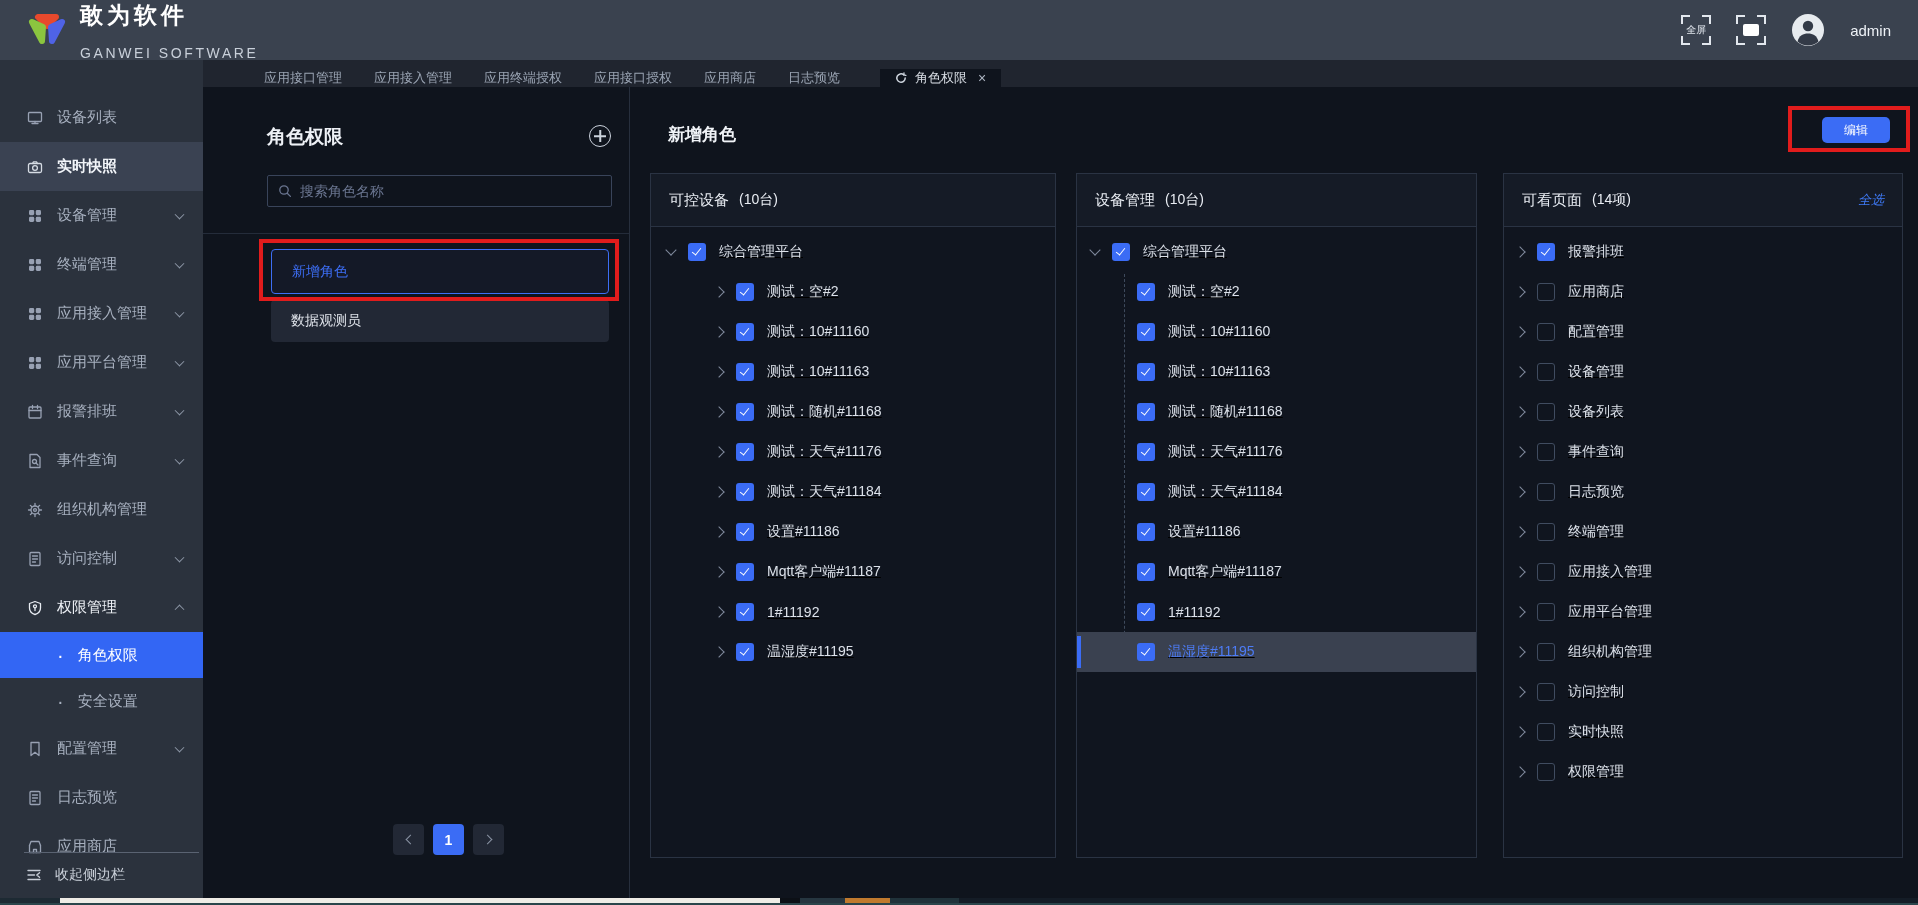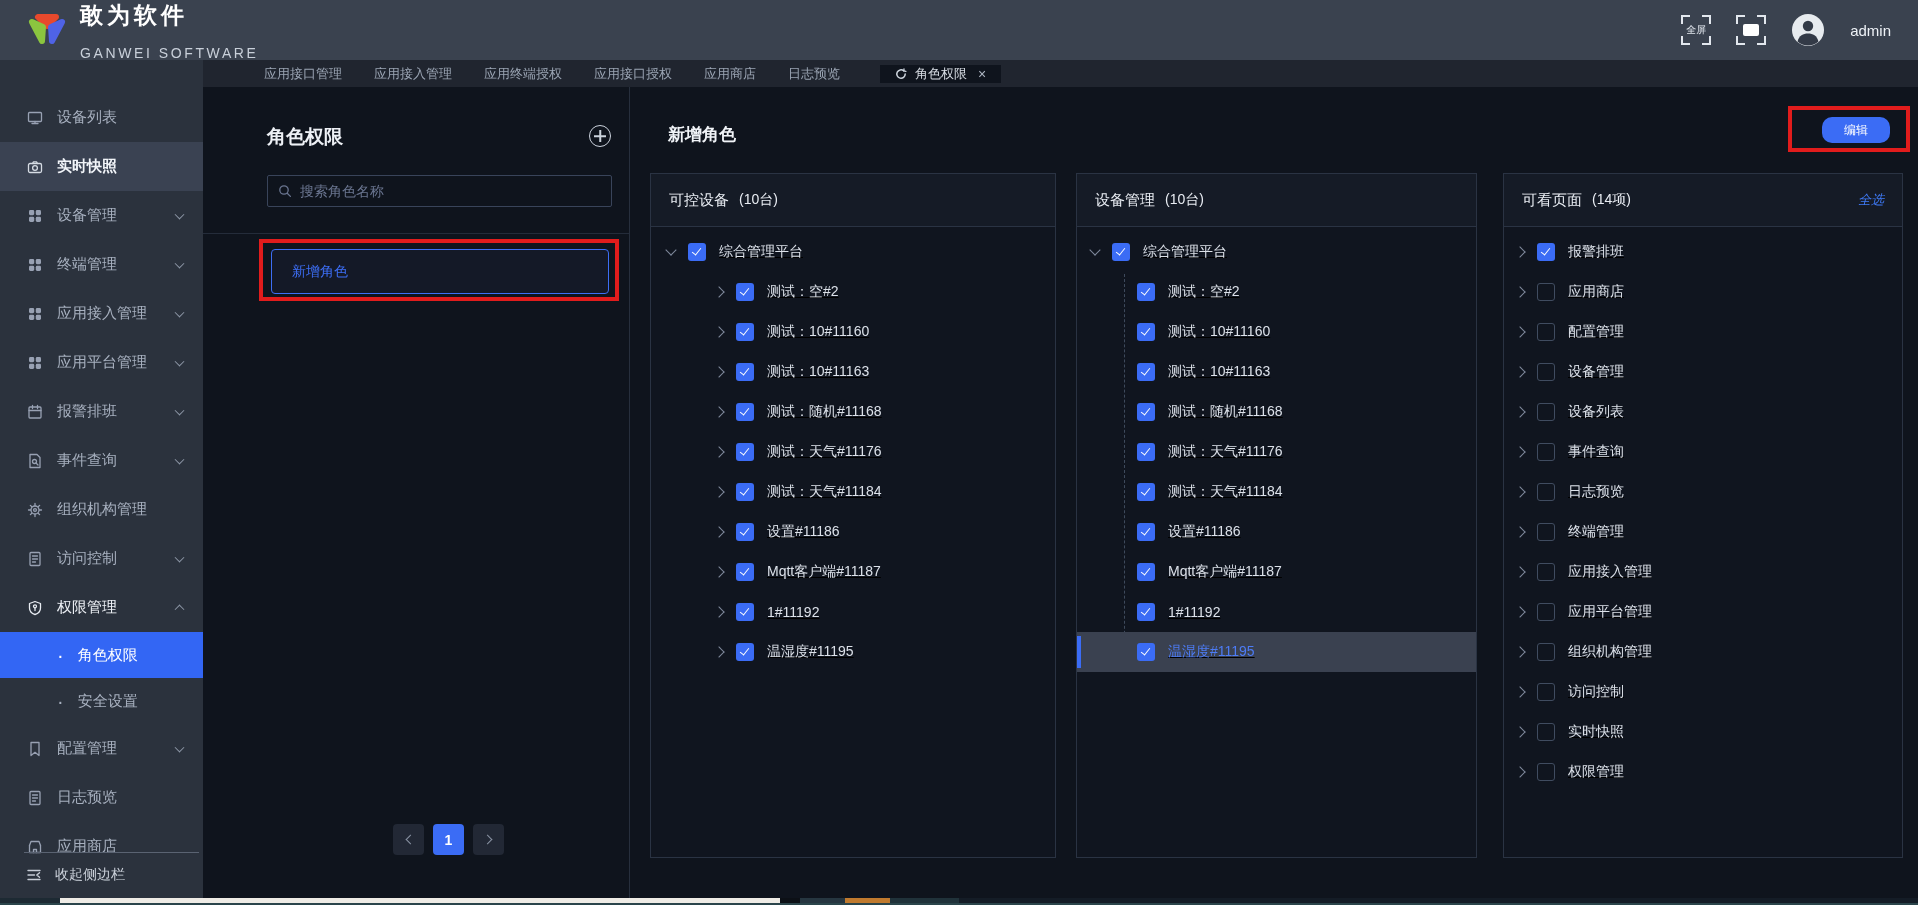--- a/index.html
+++ b/index.html
@@ -16,21 +16,21 @@
   .fsicon { position:relative; width:30px; height:30px; display:flex; align-items:center; justify-content:center; color:#e2e7ee; font-size:10px; }
   .fsicon b { position:absolute; width:9px; height:9px; border:2px solid #e2e7ee; }
   .cTL { top:0; left:0; border-right:none!important; border-bottom:none!important; }
   .cTR { top:0; right:0; border-left:none!important; border-bottom:none!important; }
   .cBL { bottom:0; left:0; border-right:none!important; border-top:none!important; }
   .cBR { bottom:0; right:0; border-left:none!important; border-top:none!important; }
   .shot-center { width:16px; height:12px; background:#ffffff; border-radius:2px; }
   .username { color:#eef2f7; font-size:15px; }
 
   
-  .tabbar { position:absolute; left:203px; top:60px; right:0; height:27px; background:#20252f; display:flex; align-items:center; padding-left:45px; }
+  .tabbar { position:absolute; left:203px; top:60px; right:0; height:27px; background:#20252f; display:flex; align-items:flex-end; padding-left:45px; }
   .tab { font-size:13px; color:#9aa4b3; display:flex; align-items:center; padding:0 16px; white-space:nowrap; }
   .tab.active { background:#0f141d; color:#d8dde4; gap:8px; padding:0 15px; margin-left:24px; }
   .tab .x { font-size:14px; color:#aeb6c3; margin-left:3px; }
 
   
   .sidebar { position:absolute; left:0; top:60px; width:203px; bottom:7px; background:#2b323d; padding-top:33px; }
   .sd-item { height:49px; display:flex; align-items:center; padding-left:27px; position:relative; color:#a7b0bf; font-size:15px; }
   .sd-item .sicon { width:16px; height:16px; margin-right:14px; flex:none; }
   .sd-item .sicon svg { width:16px; height:16px; display:block; }
   .sd-item.on { background:#3a4252; color:#f2f5f9; font-weight:bold; }
@@ -67,21 +67,21 @@
   #anno-edit { left:1585px; top:19px; width:122px; height:46px; }
   .rp-pagination { position:absolute; left:190px; top:737px; display:flex; gap:9px; }
   .pg-btn { width:31px; height:31px; border-radius:4px; background:#222835; display:flex; align-items:center; justify-content:center; }
   .pg-btn.cur { background:#3b6cf5; color:#ffffff; font-size:14px; font-weight:bold; }
   .pg-chev { width:7px; height:7px; border-right:1.5px solid #8a93a4; border-bottom:1.5px solid #8a93a4; }
   .pg-chev.left { transform:rotate(135deg); margin-left:3px; }
   .pg-chev.right { transform:rotate(-45deg); margin-right:3px; }
 
   
   .main-title { position:absolute; left:465px; top:36px; font-size:17px; font-weight:bold; color:#f1f4f8; }
-  .edit-btn { position:absolute; left:1619px; top:30px; width:68px; height:26px; background:#3b6cf5; border-radius:10px; color:#ffffff; font-size:12px; display:flex; align-items:center; justify-content:center; }
+  .edit-btn { position:absolute; left:1619px; top:30px; width:68px; height:26px; background:#3b6cf5; border-radius:5px; color:#ffffff; font-size:12px; display:flex; align-items:center; justify-content:center; }
 
   
   .panel { position:absolute; top:86px; height:685px; background:#10151f; border:1px solid #2a3343; }
   #panel1 { left:447px; width:406px; }
   #panel2 { left:873px; width:401px; }
   #panel3 { left:1300px; width:400px; }
   .panel-h { height:53px; border-bottom:1px solid #2a3343; background:#151b26; display:flex; align-items:center; padding:0 18px; }
   .panel-h .pt { color:#e9edf3; font-size:15px; }
   .panel-h .pc { color:#e9edf3; font-size:14px; margin-left:10px; }
   .select-all { margin-left:auto; color:#3f7bf8; font-size:13px;font-style:italic; }
@@ -359,20 +359,23 @@
           <circle cx="6" cy="6" r="4.2" stroke="#6a7590" stroke-width="1.3" fill="none"></circle>
           <path d="M9.2 9.2 12.4 12.4" stroke="#6a7590" stroke-width="1.3" stroke-linecap="round"></path>
         </svg>
         <input type="text" placeholder="搜索角色名称" style="">
       </div>
       <div class="rp-divider"></div>
       <div class="role-item first">
           <span>新增角色</span>
         </div>
       <div class="annotation" id="anno-role"></div>
+      <div class="role-item second">
+          <span>数据观测员</span>
+        </div>
       <div class="rp-pagination">
         <div class="pg-btn">
             <i class="pg-chev left"></i>
           </div>
         <div class="pg-btn cur">1</div>
         <div class="pg-btn">
             <i class="pg-chev right"></i>
           </div>
       </div>
     </div>

